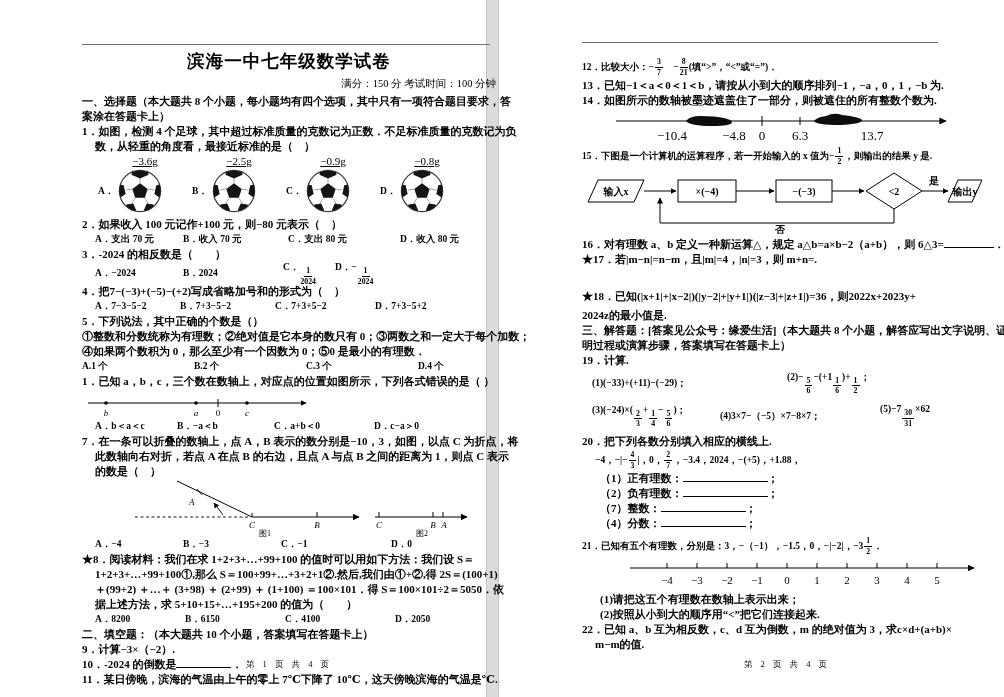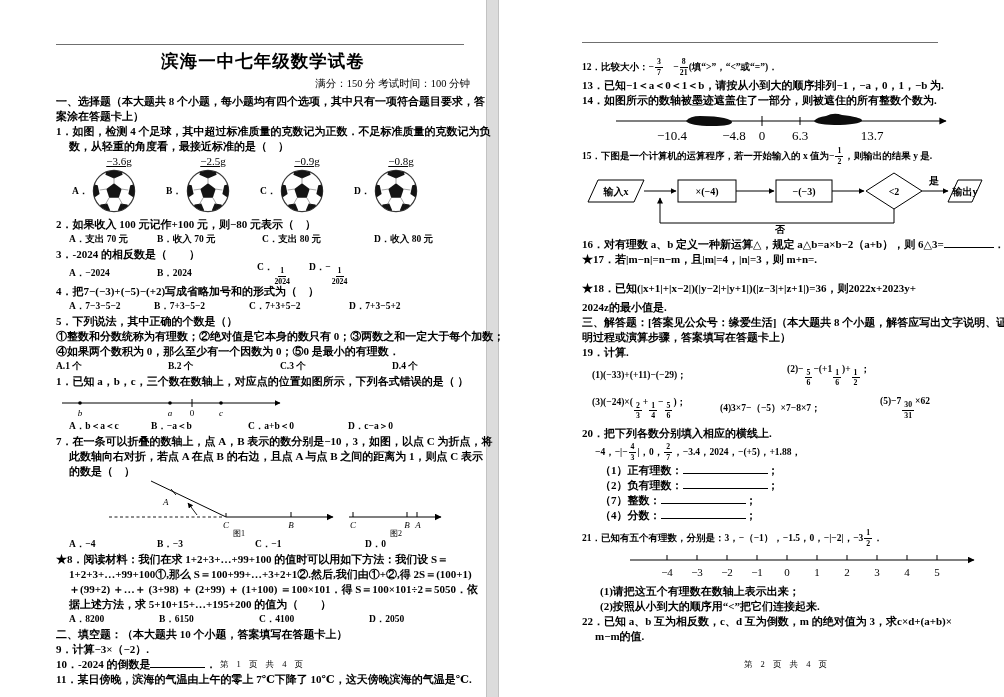--- a/index.html
+++ b/index.html
@@ -2,21 +2,21 @@
 <html><head>
 <meta charset="utf-8">
 <style>
   html,body{margin:0;padding:0;}
   body{
     width:1004px;height:697px;background:#ffffff;color:#000;
     font-family:"Liberation Serif","DejaVu Serif",serif;
     position:relative;overflow:hidden;
   }
   .page{position:absolute;top:0;height:697px;}
-  #page1{left:56px;width:414px;}
+  #page1{left:82px;width:414px;}
   #page2{left:582px;width:410px;}
   .gutter{position:absolute;left:486px;top:0;width:11px;height:697px;
     background:#dcdcdc;border-left:1px solid #c2c2c2;border-right:1px solid #c2c2c2;}
   .rule{border-top:1.6px solid #6f6f6f;height:0;}
   #page1 .rule{margin-top:44px;width:408px;}
   #page2 .rule{margin-top:42px;width:356px;}
   .title{font-size:17.5px;font-weight:bold;text-align:center;margin-top:4px;letter-spacing:1px;}
   .subtitle{font-size:10.5px;font-weight:normal;text-align:right;margin:4px 0 3px 0;}
   .line{font-size:11px;font-weight:bold;line-height:15px;white-space:nowrap;}
   .indent{padding-left:13px;}
@@ -330,21 +330,21 @@
     <line x1="338" y1="23" x2="364" y2="23" stroke="#000" stroke-width="1" marker-end="url(#arr)"></line>
     <text x="350" y="16" font-size="10" text-anchor="middle" font-weight="bold">是</text>
     <polygon points="374,12 398,12 388,34 364,34" fill="none" stroke="#000" stroke-width="1"></polygon>
     <text x="381" y="27" font-size="10" text-anchor="middle" font-weight="bold">输出y</text>
     <polyline points="310,41 310,55 76,55 76,30" fill="none" stroke="#000" stroke-width="1" marker-end="url(#arr)"></polyline>
     <text x="196" y="65" font-size="10" text-anchor="middle" font-weight="bold">否</text>
   </svg>
 
   <div class="line" style="margin-top:3px"><span>16．对有理数 a、b 定义一种新运算△，规定 a△b=a×b−2（a+b），则 6△3=</span><span class="blank w50"></span><span>．</span></div>
   <div class="line" style="">★17．若|m−n|=n−m，且|m|=4，|n|=3，则 m+n=.</div>
-  <div class="line" style="margin-top:14px">★18．已知(|x+1|+|x−2|)(|y−2|+|y+1|)(|z−3|+|z+1|)=36，则2022x+2023y+</div>
+  <div class="line" style="margin-top:22px">★18．已知(|x+1|+|x−2|)(|y−2|+|y+1|)(|z−3|+|z+1|)=36，则2022x+2023y+</div>
   <div class="line" style="margin-top:4px">2024z的最小值是.</div>
 
   <div class="line">三、解答题：[答案见公众号：缘爱生活]（本大题共 8 个小题，解答应写出文字说明、证</div>
   <div class="line">明过程或演算步骤，答案填写在答题卡上）</div>
   <div class="line">19．计算.</div>
 
   <div class="q19row" style="height:30px">
     <span class="cell" style="width:195px"><span>(1)(−33)+(+11)−(−29)；</span></span>
     <span class="cell"><span>(2)−</span><span class="frac">
           <span class="fn">5</span>

